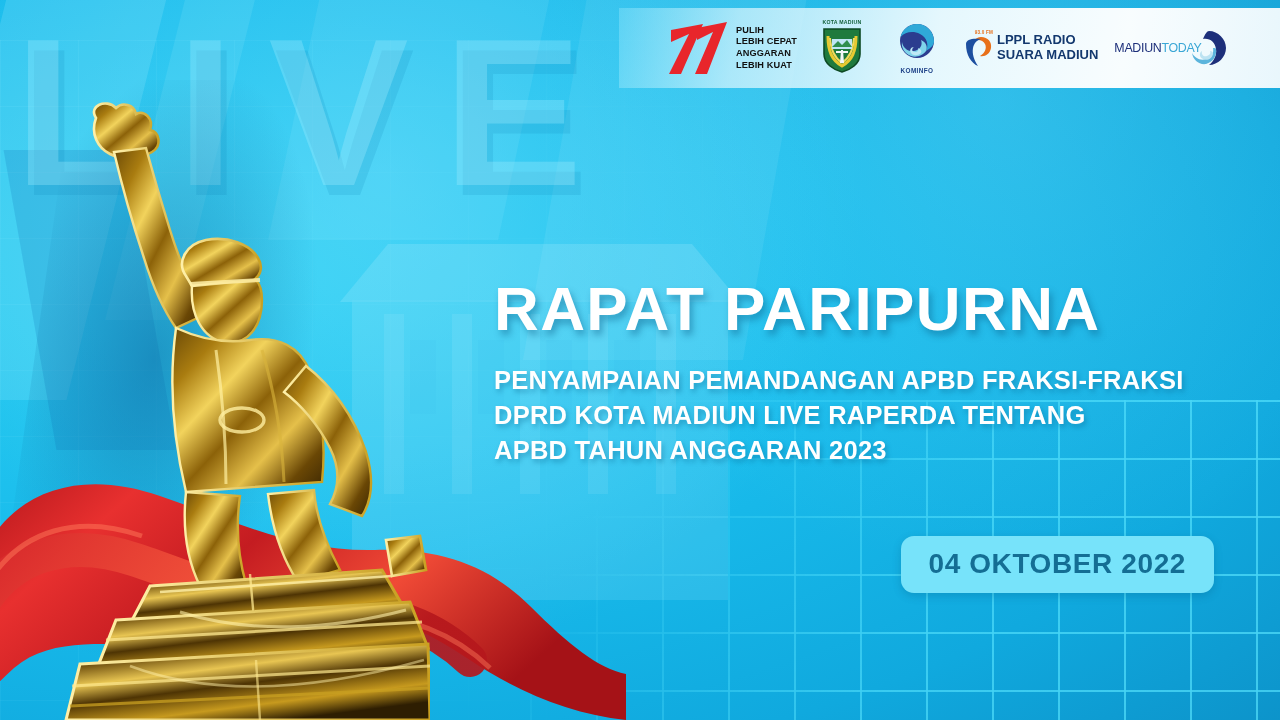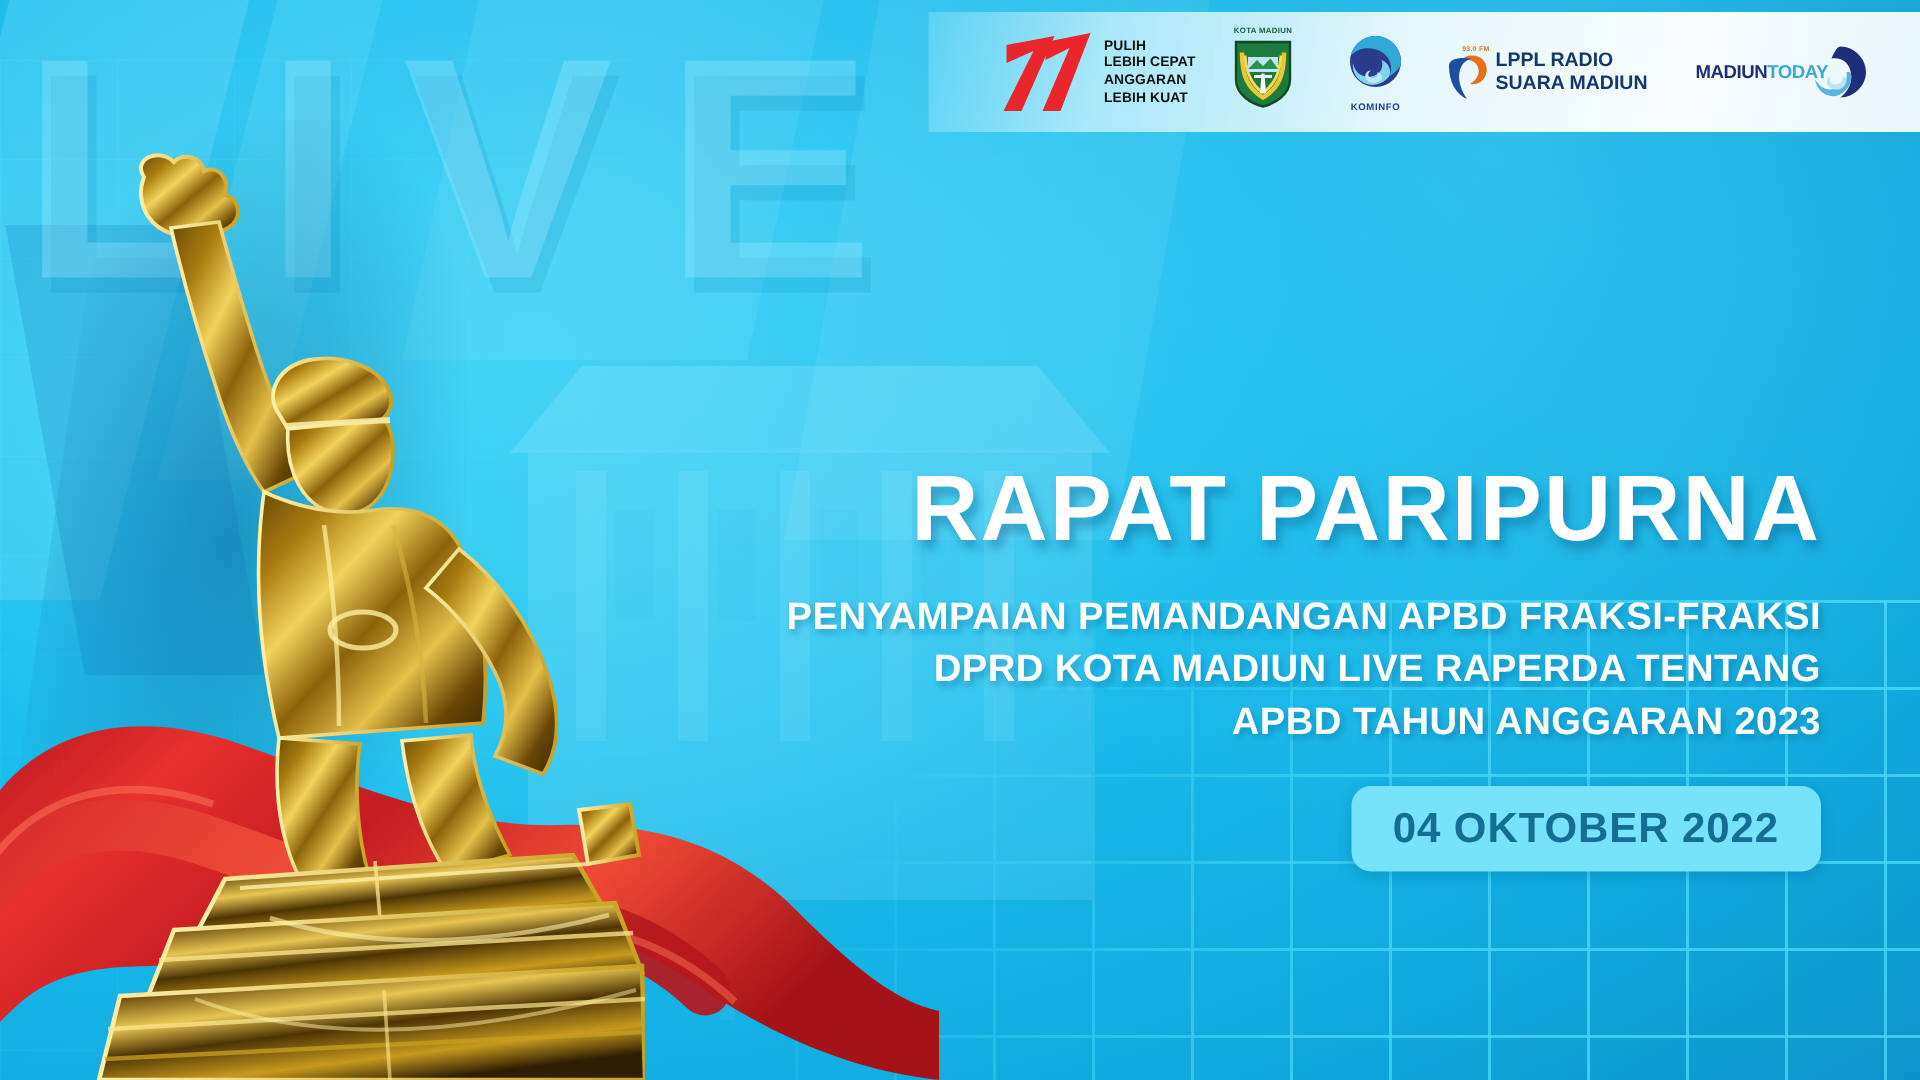--- a/index.html
+++ b/index.html
@@ -132,45 +132,45 @@
   .kominfo-wrap{ text-align:center; width:60px; }
   .kominfo-cap{ font-size:6.4px; font-weight:700; color:#1b3f86; letter-spacing:.4px; margin-top:1px; }
 
   
   .lppl-wrap{ display:flex; align-items:center; gap:4px; }
   .lppl-fm{ font-size:4.6px; font-weight:700; color:#e8701a; letter-spacing:.2px; }
   .lppl-txt{ font-size:13px; font-weight:700; color:#13386e; line-height:1.12; white-space:nowrap; }
 
   
   .mt-wrap{ display:flex; align-items:center; }
-  .mt-word{ font-size:12.4px; font-weight:700; letter-spacing:-.3px; white-space:nowrap;margin-left:16px; }
+  .mt-word{ font-size:12.4px; font-weight:400; letter-spacing:-.3px; white-space:nowrap; }
   .mt-a{ color:#1d2f7a; }
   .mt-b{ color:#3aa7d6; }
 
   
   .headline{
     position:absolute; right:66px; top:276px;
-    text-align:right; width:720px;margin-top:31px;
+    width:720px;
   }
   .title{
     font-size:62px; font-weight:700; color:#fff;
     letter-spacing:1.4px; line-height:1.05;
     text-shadow:3px 5px 7px rgba(8,92,134,.45);
     white-space:nowrap;
   }
   .subtitle{
     margin-top:22px;
     font-size:25.5px; font-weight:700; color:#fff;
     line-height:1.38; letter-spacing:.25px;
     text-shadow:2px 3px 5px rgba(8,92,134,.40);
   }
   .subtitle div{ white-space:nowrap; }
 
   .date-badge{
-    position:absolute; right:66px; top:524px;
+    position:absolute; right:66px; top:536px;
     background:#77E3FA;
     color:#146E94;
     font-size:28px; font-weight:700; letter-spacing:.6px;
     padding:12px 28px 13px;
     border-radius:13px;
     box-shadow:0 3px 9px rgba(6,80,118,.24);
   }
 
   
   .statue-zone{

